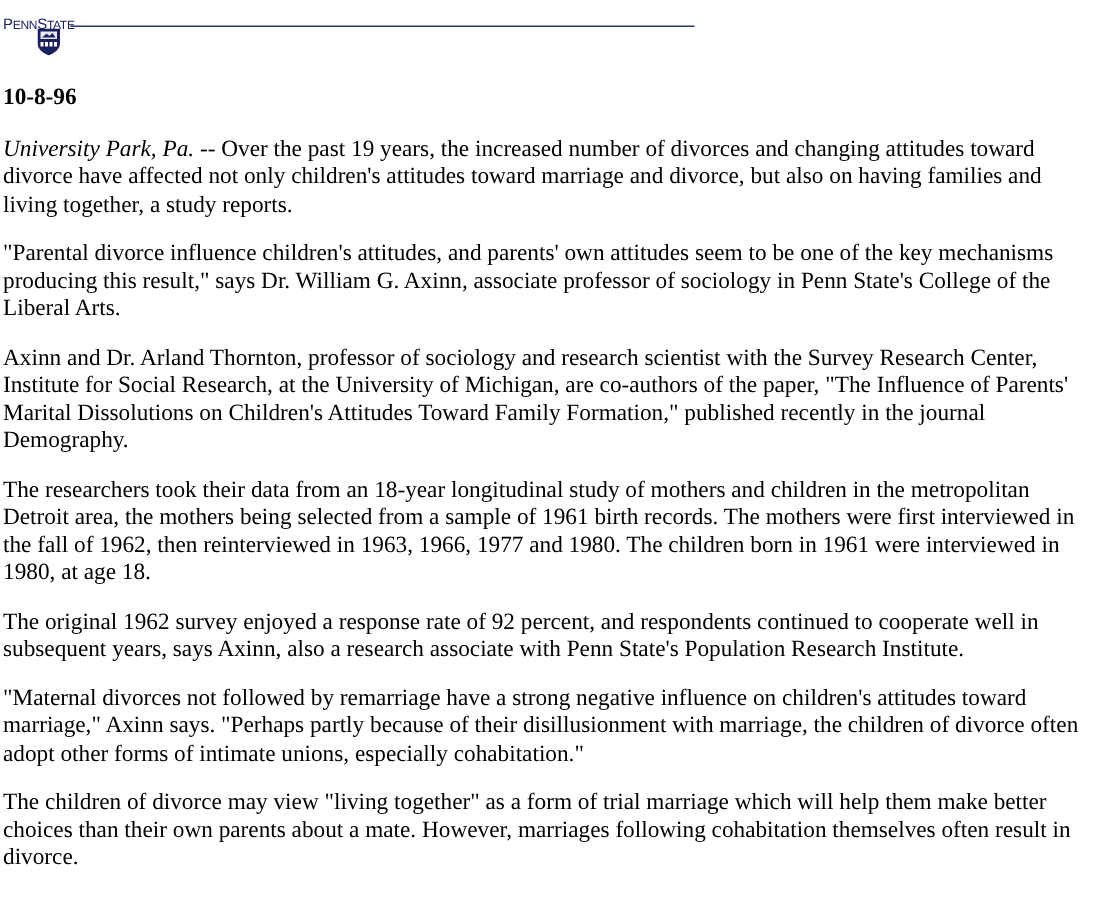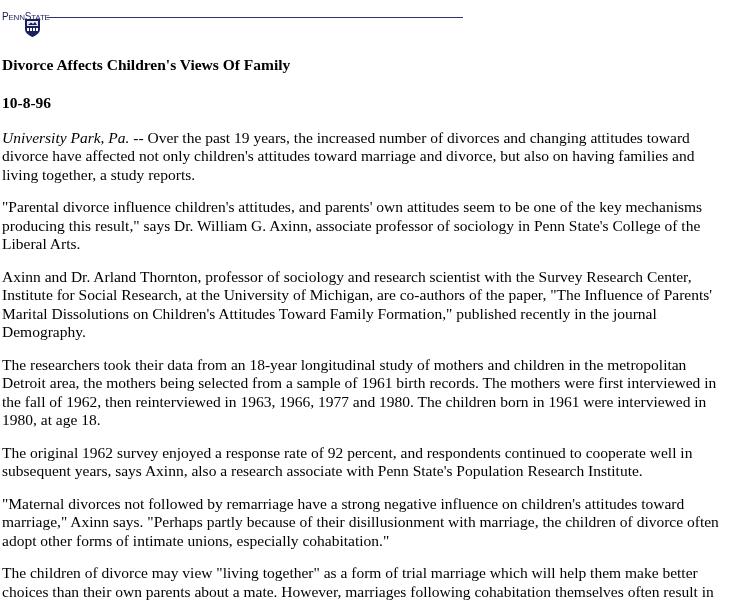--- a/index.html
+++ b/index.html
@@ -36,21 +36,20 @@
     <rect x="2" y="2" width="11" height="5" fill="#e8e8f4"></rect>
     <path d="M3 6 L6 3.5 L8 5 L10 3 L12 6 Z" fill="#1a1f5e"></path>
     <rect x="2" y="9" width="2" height="3" fill="#ffffff"></rect>
     <rect x="5" y="9" width="2" height="3" fill="#ffffff"></rect>
     <rect x="8" y="9" width="2" height="3" fill="#ffffff"></rect>
     <rect x="11" y="9" width="2" height="3" fill="#ffffff"></rect>
   </svg>
 </div>
 
 <div class="content">
-  <h1>Divorce Affects Children's Views Of Family</h1>
   <p class="date">10-8-96</p>
   <p><em>University Park, Pa.</em><span> -- Over the past 19 years, the increased number of divorces and changing attitudes toward divorce have affected not only children's attitudes toward marriage and divorce, but also on having families and living together, a study reports.</span></p>
   <p>"Parental divorce influence children's attitudes, and parents' own attitudes seem to be one of the key mechanisms producing this result," says Dr. William G. Axinn, associate professor of sociology in Penn State's College of the Liberal Arts.</p>
   <p>Axinn and Dr. Arland Thornton, professor of sociology and research scientist with the Survey Research Center, Institute for Social Research, at the University of Michigan, are co-authors of the paper, "The Influence of Parents' Marital Dissolutions on Children's Attitudes Toward Family Formation," published recently in the journal Demography.</p>
   <p>The researchers took their data from an 18-year longitudinal study of mothers and children in the metropolitan Detroit area, the mothers being selected from a sample of 1961 birth records. The mothers were first interviewed in the fall of 1962, then reinterviewed in 1963, 1966, 1977 and 1980. The children born in 1961 were interviewed in 1980, at age 18.</p>
   <p>The original 1962 survey enjoyed a response rate of 92 percent, and respondents continued to cooperate well in subsequent years, says Axinn, also a research associate with Penn State's Population Research Institute.</p>
   <p>"Maternal divorces not followed by remarriage have a strong negative influence on children's attitudes toward marriage," Axinn says. "Perhaps partly because of their disillusionment with marriage, the children of divorce often adopt other forms of intimate unions, especially cohabitation."</p>
   <p>The children of divorce may view "living together" as a form of trial marriage which will help them make better choices than their own parents about a mate. However, marriages following cohabitation themselves often result in divorce.</p>
 
 </div>

